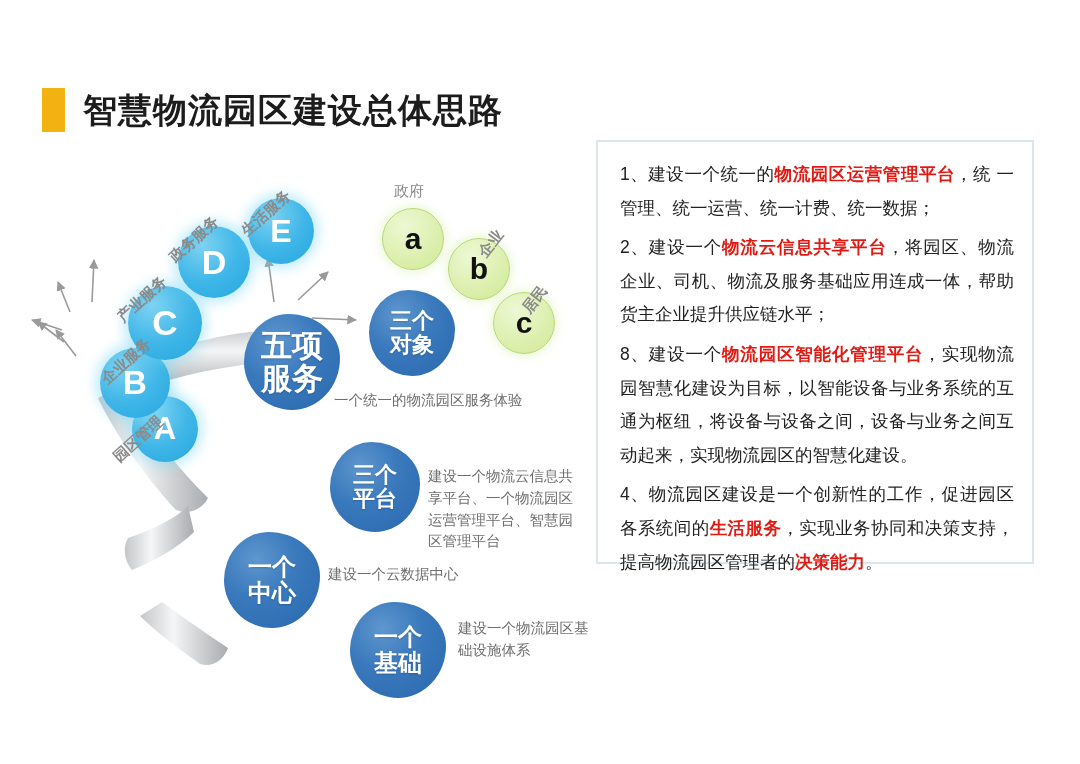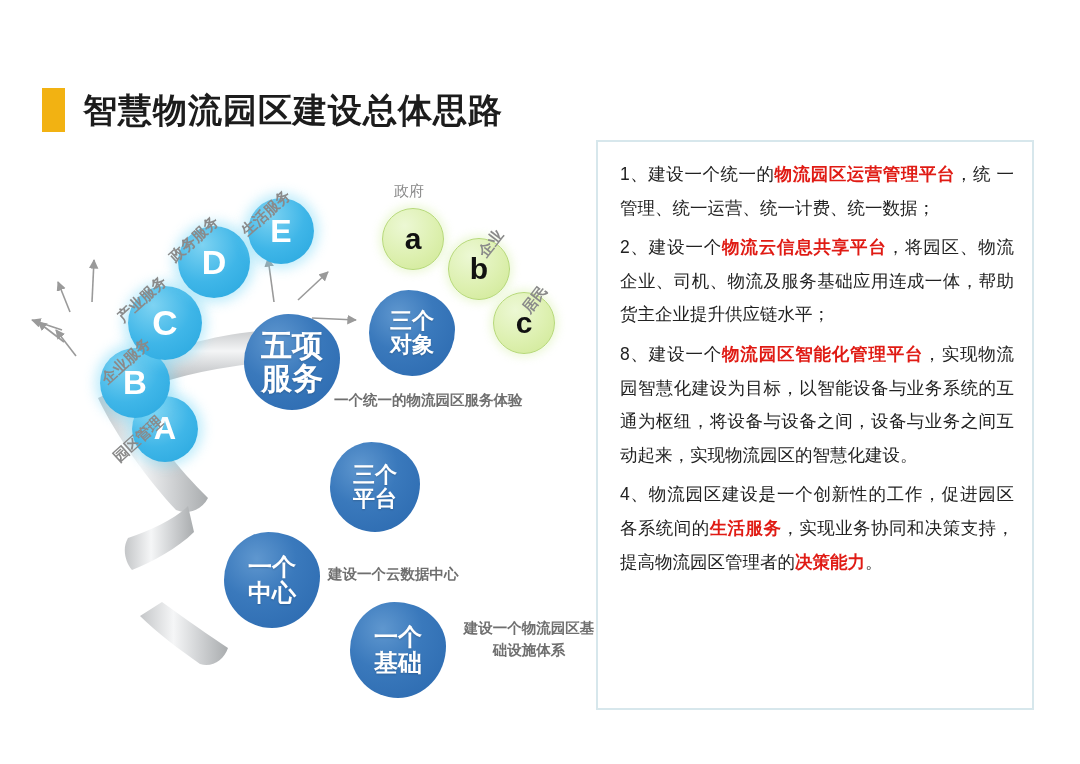--- a/index.html
+++ b/index.html
@@ -65,28 +65,28 @@
   .rlabel{
     position:absolute;color:#8a8a8a;font-size:15px;font-weight:bold;
     white-space:nowrap;transform-origin:left center;
   }
   .plainlabel{
     position:absolute;color:#8a8a8a;font-size:15px;font-weight:normal;white-space:nowrap;
   }
 
   
   .caption{
-    position:absolute;color:#6f6f6f;font-size:14.5px;font-weight:bold;
+    position:absolute;color:#6f6f6f;font-size:14.5px;font-weight:normal;
     line-height:1.5;white-space:pre-line;
   }
   .caption.wide{white-space:normal;}
 
   
   .panel{
-    position:absolute;left:584px;top:140px;width:438px;height:570px;
+    position:absolute;left:584px;top:140px;width:438px;height:424px;
     border:2px solid #d7e7ec;background:#ffffff;box-sizing:border-box;
     padding:16px 18px 10px 22px;
   }
   .para{
     color:#222222;font-size:17.5px;line-height:1.92;
     text-align:justify;margin:0 0 6px 0;
     font-family:"Liberation Sans","DejaVu Sans",sans-serif;
   }
   .hl{color:#e01b14;font-weight:bold;}
 
@@ -215,24 +215,25 @@
 
     <div class="node blob" style="left:338px;top:452px;width:96px;height:96px;font-size:24px;">
       <div>
         <span>一个</span>
         <span class="l2">基础</span>
       </div>
     </div>
 
     <div class="caption" style="left:322px;top:240px;">一个统一的物流园区服务体验</div>
 
+    <div class="caption wide" style="left:416px;top:316px;width:146px;">建设一个物流云信息共享平台、一个物流园区运营管理平台、智慧园区管理平台</div>
 
     <div class="caption" style="left:316px;top:414px;">建设一个云数据中心</div>
 
-    <div class="caption wide" style="left:446px;top:468px;width:142px;text-align:center;">建设一个物流园区基础设施体系</div>
+    <div class="caption wide" style="left:446px;top:468px;width:142px;">建设一个物流园区基础设施体系</div>
   </div>
 
   <div class="panel" style="border-color: rgb(215, 231, 236);">
     <p class="para"><span>1、建设一个统一的</span><span class="hl">物流园区运营管理平台</span><span>，统 一管理、统一运营、统一计费、统一数据；</span></p>
     <p class="para"><span>2、建设一个</span><span class="hl">物流云信息共享平台</span><span>，将园区、物流企业、司机、物流及服务基础应用连成一体，帮助货主企业提升供应链水平；</span></p>
     <p class="para"><span>8、建设一个</span><span class="hl">物流园区智能化管理平台</span><span>，实现物流园智慧化建设为目标，以智能设备与业务系统的互通为枢纽，将设备与设备之间，设备与业务之间互动起来，实现物流园区的智慧化建设。</span></p>
     <p class="para"><span>4、物流园区建设是一个创新性的工作，促进园区各系统间的</span><span class="hl">生活服务</span><span>，实现业务协同和决策支持，提高物流园区管理者的</span><span class="hl">决策能力</span><span>。</span></p>
   </div>
 
   <div class="watermark"></div>

